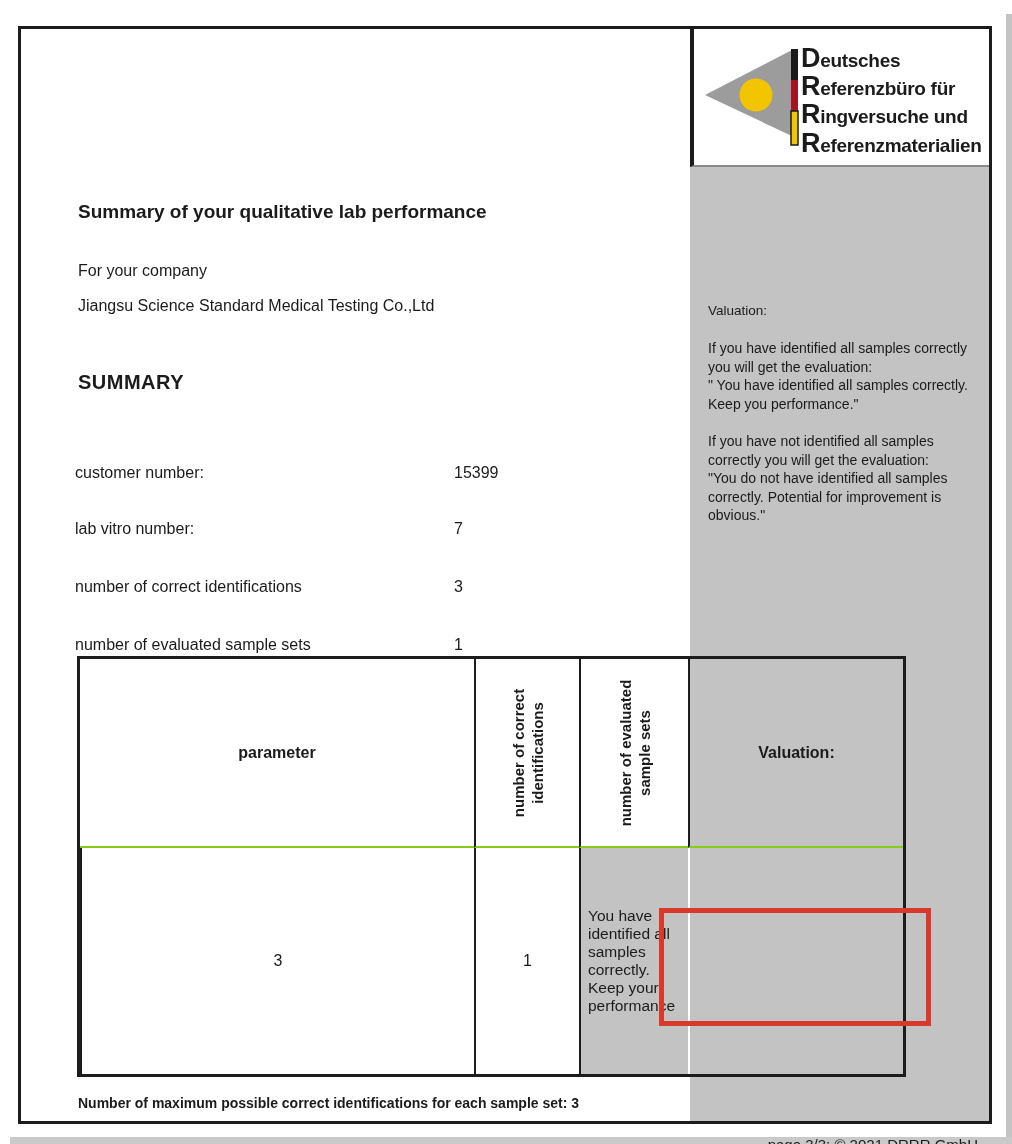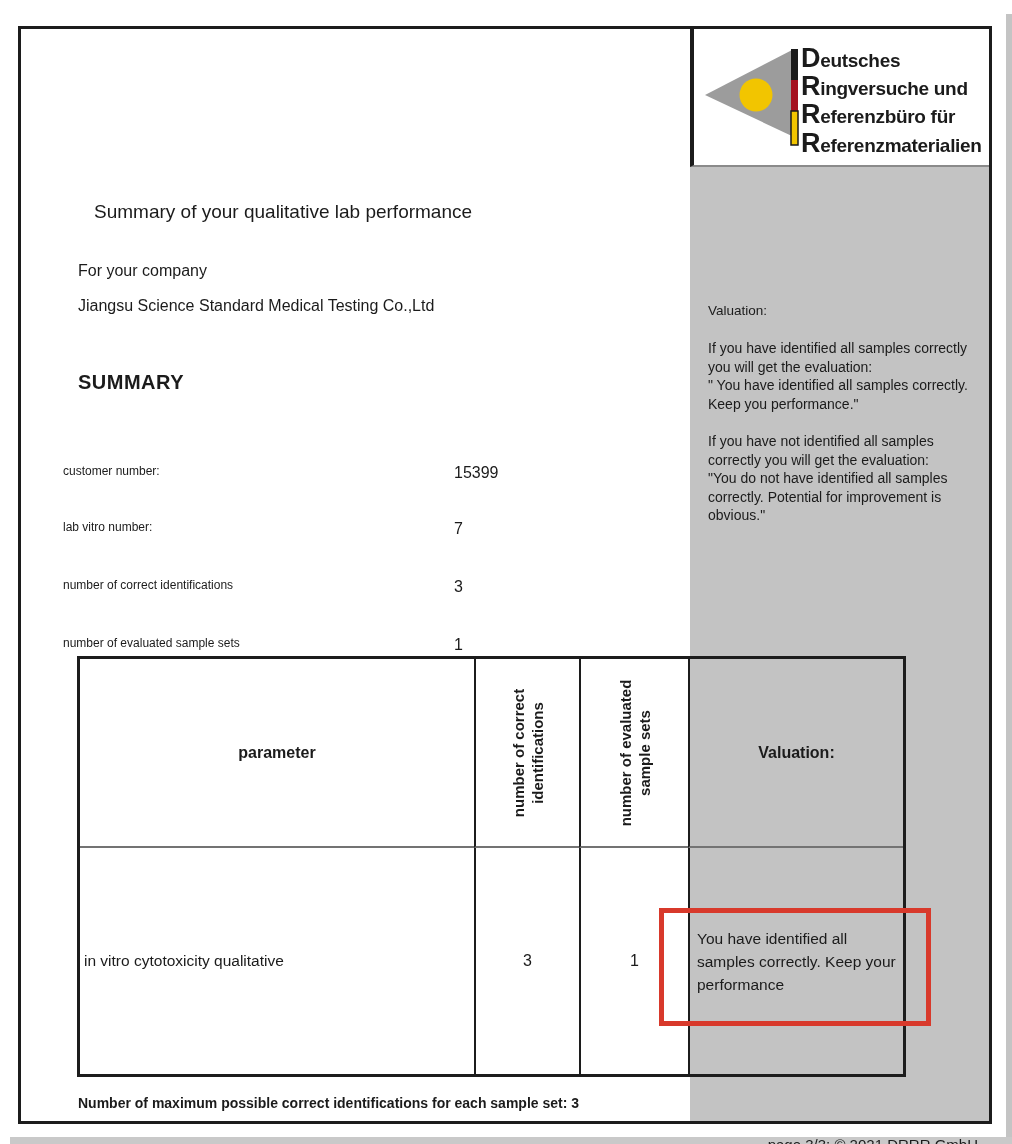--- a/index.html
+++ b/index.html
@@ -48,53 +48,53 @@
   .sidebar {
     position: absolute; left: 669px; top: 138px; width: 299px; height: 954px;
     background: #c3c3c3; z-index: 1;
   }
   .sidebar-valuation-label { position: absolute; left: 18px; top: 136px; font-size: 13.5px; }
   .sidebar-para { position: absolute; left: 18px; width: 274px; font-size: 14px; line-height: 18.6px; white-space: pre-line; }
   .sidebar-para.p1 { top: 172px; }
   .sidebar-para.p2 { top: 265px; }
 
   
-  .main-heading { position: absolute; left: 73px; top: 172px; font-size: 19px; font-weight: normal; text-align: right; }
+  .main-heading { position: absolute; left: 57px; top: 172px; font-size: 19px; font-weight: bold; text-align: right; }
   .company-label { position: absolute; left: 57px; top: 233px; font-size: 16px; }
   .company-name  { position: absolute; left: 57px; top: 268px; font-size: 16px; }
   .summary-title { position: absolute; left: 57px; top: 342px; width: 618px; text-align: left; font-size: 20px; font-weight: bold; letter-spacing: 0.5px; }
 
-  .summary-row-label { position: absolute; left: 42px; font-size: 12px; }
+  .summary-row-label { position: absolute; left: 54px; font-size: 16px; }
   .summary-row-value { position: absolute; left: 433px; width: 160px; text-align: left; font-size: 16px; }
 
   
   .results-table {
     position: absolute; left: 56px; top: 627px; width: 829px; height: 421px;
     border: 3px solid #1c1c1c;
     display: grid;
     grid-template-columns: 394px 105px 109px 1fr;
     grid-template-rows: 189px 1fr;
     background: transparent;
     z-index: 2;
   }
   .cell { display: flex; align-items: center; justify-content: center; background: #ffffff; }
   .cell.c2, .cell.c3, .cell.c4 { border-left: 2px solid #1c1c1c; }
-  .cell.head { border-bottom: 2px solid #737373; }
+  .cell.head { border-bottom: 2px solid #84cc16; }
   .cell.gray { background: #c3c3c3; }
   .th-parameter { font-size: 16px; font-weight: bold; }
   .vert {
     transform: rotate(-90deg);
     width: 170px; flex: 0 0 auto;
     text-align: center;
     font-size: 15px; font-weight: bold; line-height: 19px;
   }
   .th-valuation { font-size: 16px; font-weight: bold; }
   .td-parameter { justify-content: flex-start; padding-left: 4px; font-size: 15.5px; }
   .td-num { font-size: 16px; }
-  .td-valuation { justify-content: flex-start; padding-left: 7px; padding-right: 6px; font-size: 15.5px; line-height: 23px; }
+  .td-valuation { justify-content: flex-start; padding-left: 7px; padding-right: 6px; font-size: 15.5px; line-height: 18px; }
 
   
   .highlight-box {
     position: absolute; left: 638px; top: 879px; width: 272px; height: 118px;
     border: 5px solid #d8392b;
     z-index: 3;
   }
 
   
   .footer-note { position: absolute; left: 57px; top: 1066px; font-size: 14px; font-weight: bold; z-index: 2; }
@@ -113,22 +113,22 @@
     <div class="logo-box">
       <svg class="logo-svg" width="299" height="136" viewBox="0 0 299 136">
         <polygon points="11,66 100,20 100,108" style="fill: rgb(156, 156, 156);"></polygon>
         <circle cx="62" cy="66" r="16.5" style="fill: rgb(242, 197, 0);"></circle>
         <rect x="97" y="20" width="7" height="31" style="fill: rgb(26, 26, 26);"></rect>
         <rect x="97" y="51" width="7" height="31" style="fill: rgb(165, 18, 32);"></rect>
         <rect x="97" y="82" width="7" height="34" stroke="#1a1a1a" stroke-width="1.5" style="fill: rgb(242, 197, 0);"></rect>
       </svg>
       <div class="logo-text">
         <div class="logo-line"><span class="initial">D</span><span class="rest">eutsches</span></div>
+        <div class="logo-line"><span class="initial">R</span><span class="rest">eferenzbüro für</span></div>
         <div class="logo-line"><span class="initial">R</span><span class="rest">ingversuche und</span></div>
-        <div class="logo-line"><span class="initial">R</span><span class="rest">eferenzbüro für</span></div>
         <div class="logo-line"><span class="initial">R</span><span class="rest">eferenzmaterialien</span></div>
       </div>
     </div>
 
     <div class="sidebar" style="background: rgb(195, 195, 195);">
       <div class="sidebar-valuation-label">Valuation:</div>
       <div class="sidebar-para p1">If you have identified all samples correctly you will get the evaluation:
 " You have identified all samples correctly. Keep you performance."</div>
       <div class="sidebar-para p2">If you have not identified all samples correctly you will get the evaluation:
 "You do not have identified all samples correctly. Potential for improvement is obvious."</div>
@@ -158,23 +158,20 @@
       <div class="cell head c2">
         <div class="vert">number of correct identifications</div>
       </div>
       <div class="cell head c3">
         <div class="vert">number of evaluated sample sets</div>
       </div>
       <div class="cell head c4 gray" style="background: rgb(195, 195, 195);">
         <span class="th-valuation">Valuation:</span>
       </div>
 
-      <div class="cell td-parameter c1">
-        <span>in vitro cytotoxicity qualitative</span>
-      </div>
       <div class="cell td-num c2">
         <span>3</span>
       </div>
       <div class="cell td-num c3">
         <span>1</span>
       </div>
       <div class="cell td-valuation c4 gray" style="background: rgb(195, 195, 195);">
         <span>You have identified all samples correctly. Keep your performance</span>
       </div>
     </div>

